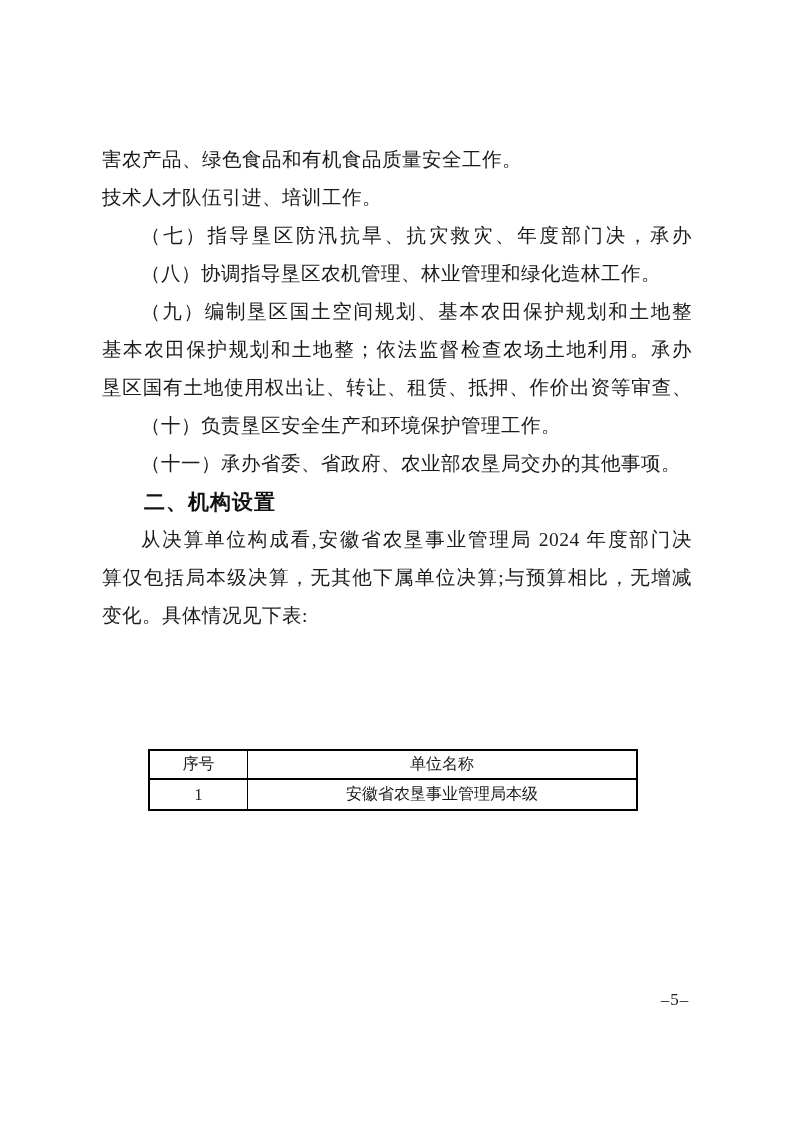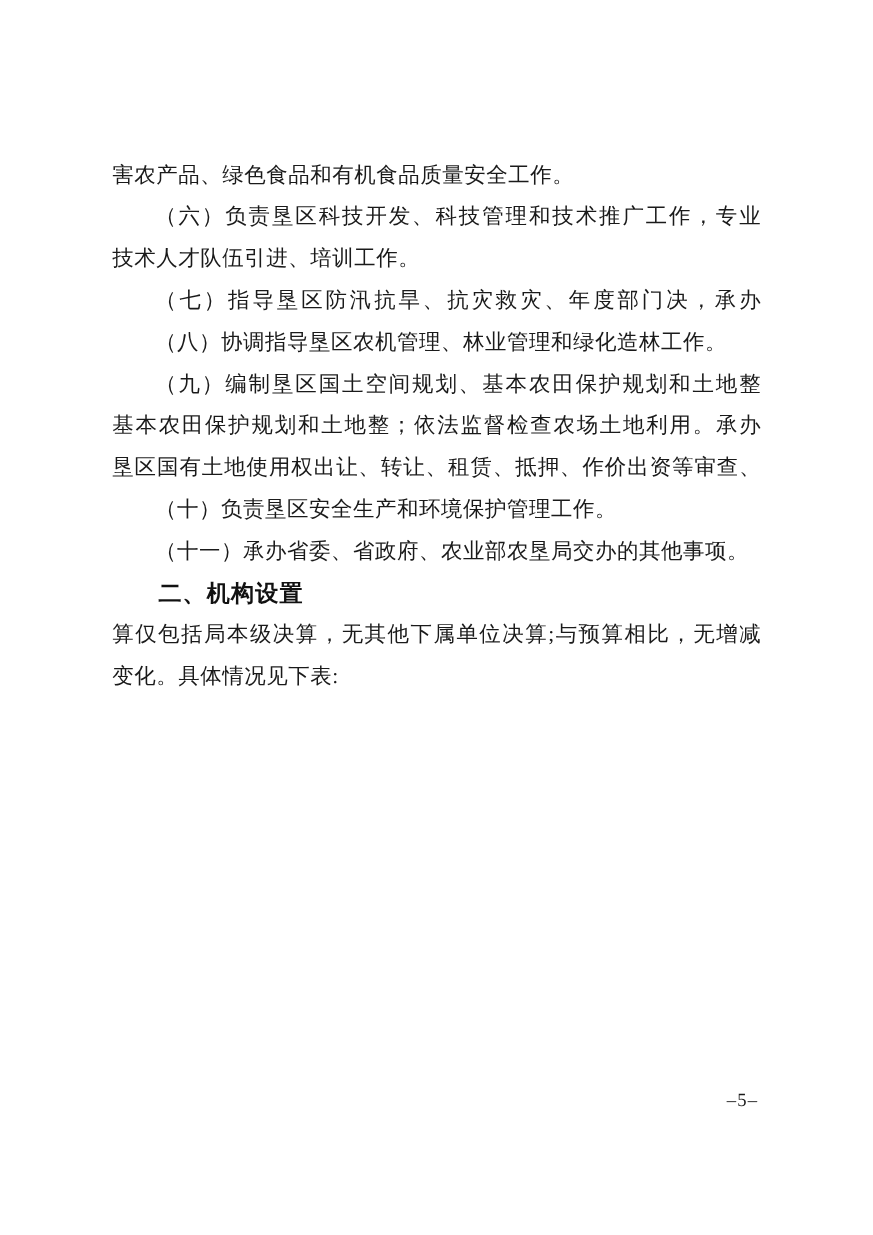--- a/index.html
+++ b/index.html
@@ -70,30 +70,42 @@
     letter-spacing: 1px;
   }
 </style>
 </head>
 <body>
 
 <div class="page">
 
   <div class="content">
     <div class="ln">害农产品、绿色食品和有机食品质量安全工作。</div>
-    <div class="ln indent fill">（六）负责垦区科技开发、科技管理和技术推广工作，专业</div>
     <div class="ln">技术人才队伍引进、培训工作。</div>
     <div class="ln indent fill">（七）指导垦区防汛抗旱、抗灾救灾、年度部门决，承办</div>
     <div class="ln indent">（八）协调指导垦区农机管理、林业管理和绿化造林工作。</div>
     <div class="ln indent fill">（九）编制垦区国土空间规划、基本农田保护规划和土地整</div>
     <div class="ln fill">基本农田保护规划和土地整；依法监督检查农场土地利用。承办</div>
     <div class="ln fill">垦区国有土地使用权出让、转让、租赁、抵押、作价出资等审查、</div>
     <div class="ln indent">（十）负责垦区安全生产和环境保护管理工作。</div>
     <div class="ln indent">（十一）承办省委、省政府、农业部农垦局交办的其他事项。</div>
     <div class="ln indent heading">二、机构设置</div>
+    <div class="ln indent fill">从决算单位构成看,安徽省农垦事业管理局 2024 年度部门决</div>
     <div class="ln fill">算仅包括局本级决算，无其他下属单位决算;与预算相比，无增减</div>
     <div class="ln">变化。具体情况见下表:</div>
   </div>
 
+  <table class="unit-table">
+    <tbody>
+        <tr class="head">
+      <th class="col-index">序号</th>
+      <th>单位名称</th>
+    </tr>
+    <tr class="row">
+      <td class="col-index">1</td>
+      <td>安徽省农垦事业管理局本级</td>
+    </tr>
+  </tbody>
+    </table>
 
   <div class="page-number">–5–</div>
 
 </div>
 
 </body></html>

